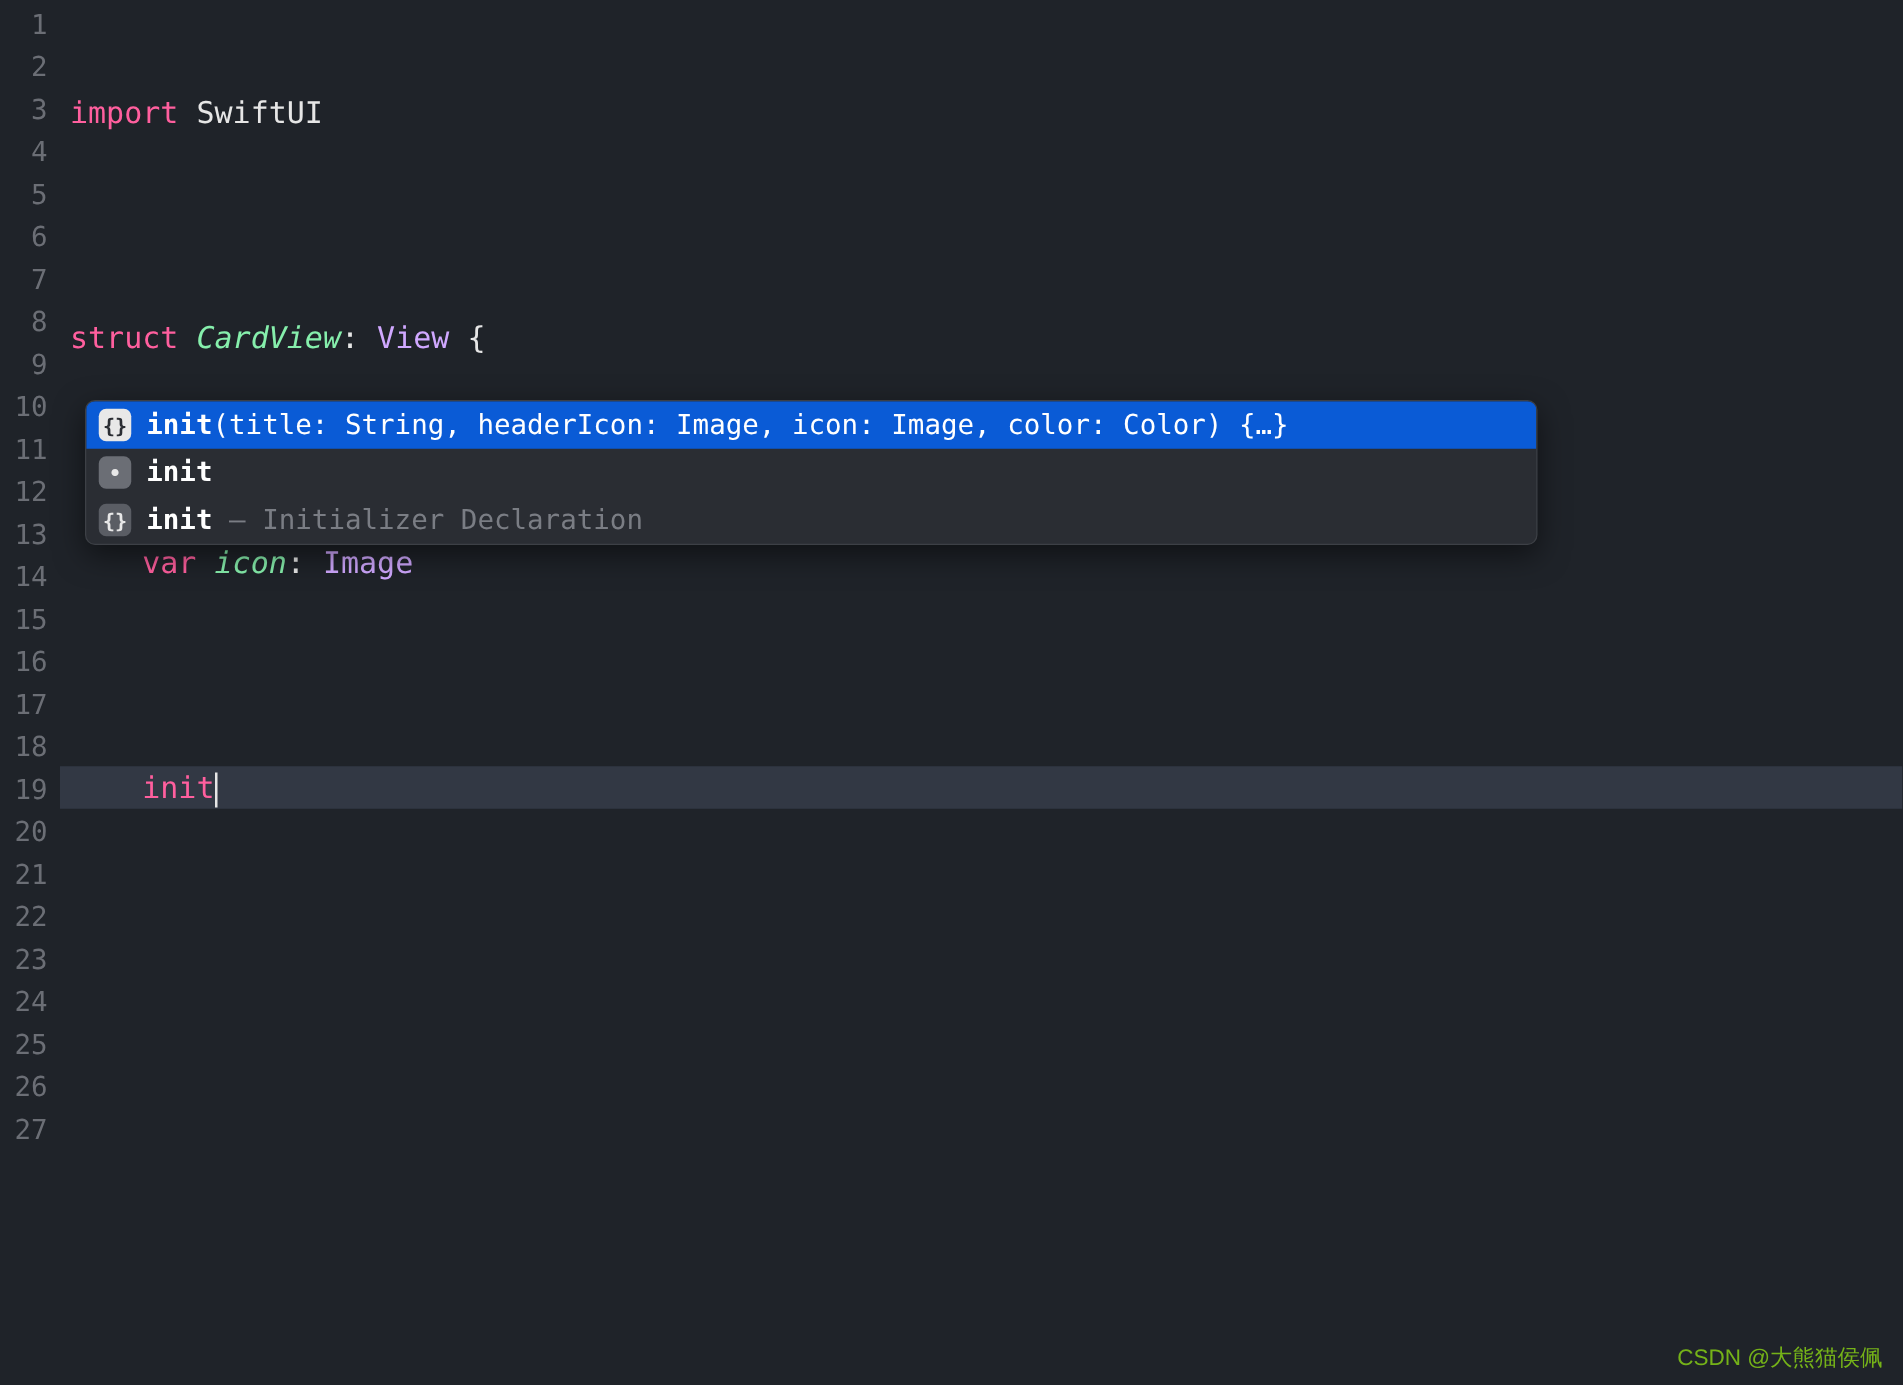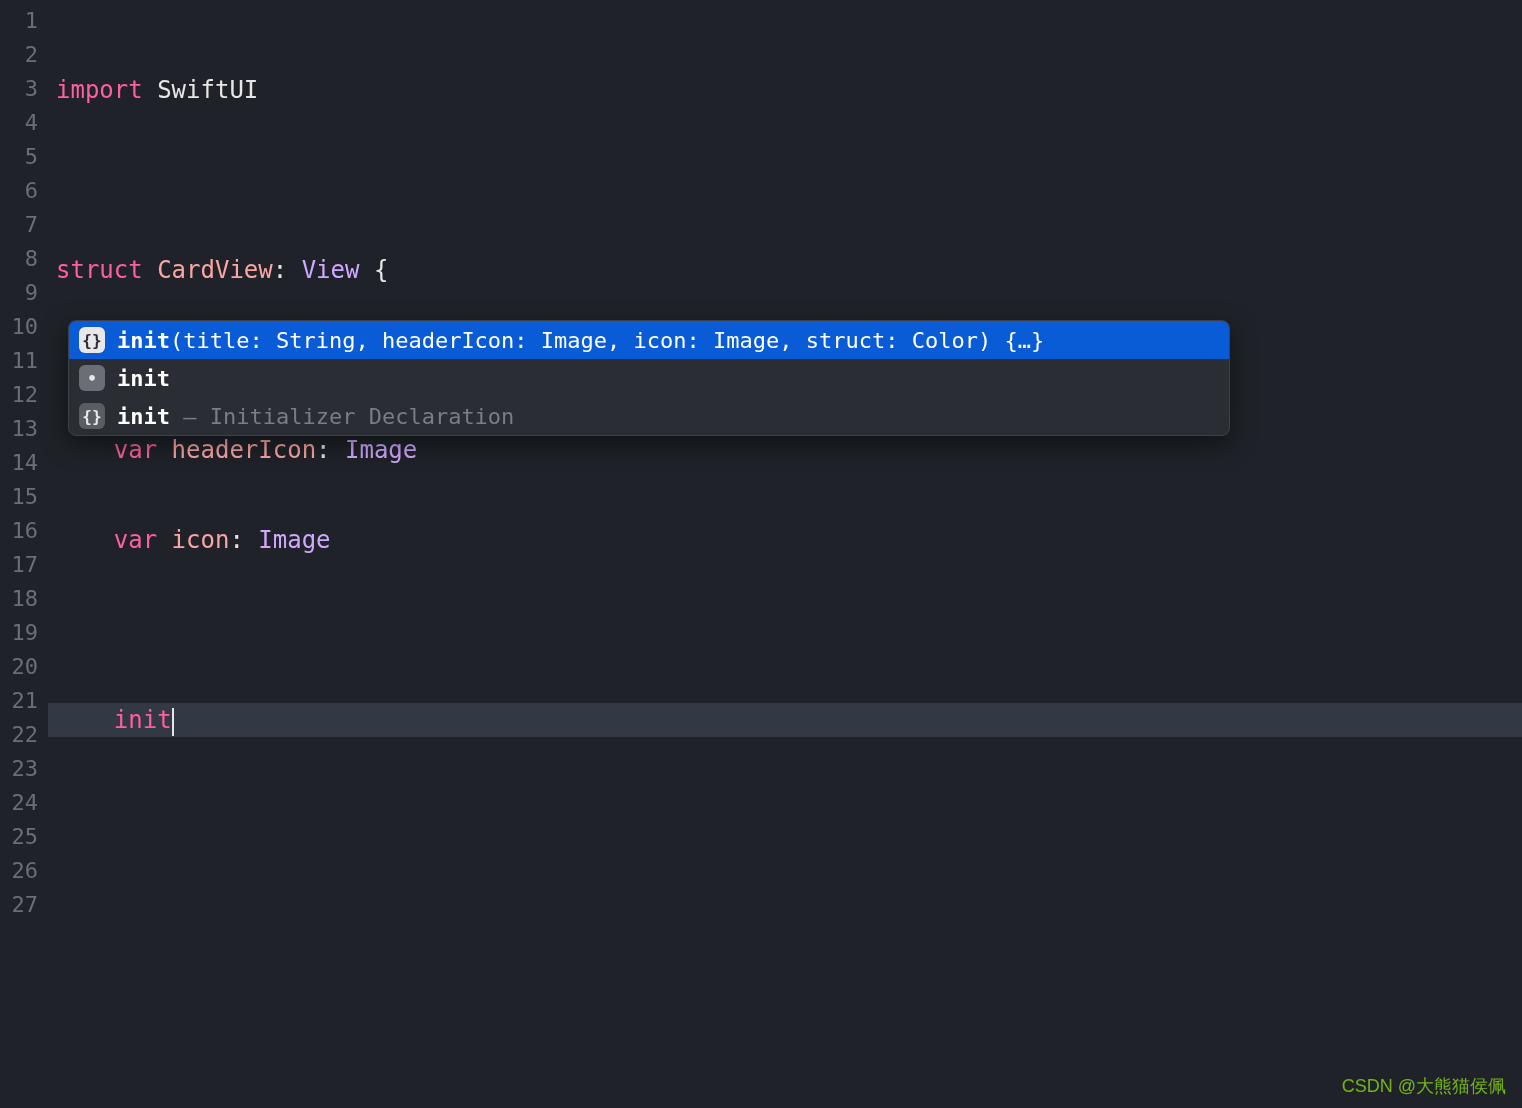--- a/index.html
+++ b/index.html
@@ -41,21 +41,21 @@
 }
 .line.highlight {
   background: #323844;
   margin-left: -8px;
   padding-left: 8px;
 }
 .kw-pink { color: #ff5f9e; font-weight: 500; }
 .kw-struct { color: #ff5f9e; font-weight: 500; }
 .kw-var { color: #ff5f9e; font-weight: 500; }
 .type { color: #d0a8ff; }
-.ident { color: #fca5a5; }
+.ident { color: #86efac; font-style: italic; }
 .protocol { color: #d0a8ff; }
 .plain { color: #e6e6e6; }
 .cursor {
   display: inline-block;
   width: 2px;
   height: 28px;
   background: #e6e6e6;
   vertical-align: text-bottom;
   margin-bottom: -2px;
 }
@@ -158,21 +158,20 @@
     <div>25</div>
     <div>26</div>
     <div>27</div>
   </div>
 
   <div class="code">
     <div class="line"><span class="kw-pink">import</span><span> </span><span class="plain">SwiftUI</span></div>
     <div class="line"></div>
     <div class="line"><span class="kw-struct">struct</span><span> </span><span class="ident">CardView</span><span class="plain">: </span><span class="protocol">View</span><span class="plain"> {</span></div>
     <div class="line"><span>    </span><span class="kw-var">var</span><span> </span><span class="ident">title</span><span class="plain">: </span><span class="type">String</span></div>
-    <div class="line"><span>    </span><span class="kw-var">var</span><span> </span><span class="ident">headerIcon</span><span class="plain">: </span><span class="type">Image</span></div>
     <div class="line"><span>    </span><span class="kw-var">var</span><span> </span><span class="ident">icon</span><span class="plain">: </span><span class="type">Image</span></div>
     <div class="line"></div>
     <div class="line highlight"><span>    </span><span class="kw-pink">init</span><span class="cursor"></span></div>
     <div class="line"></div>
     <div class="line"></div>
     <div class="line"></div>
     
     
     
     
@@ -186,21 +185,21 @@
     
     
     
     
   </div>
 </div>
 
 <div class="autocomplete">
   <div class="ac-item selected">
     <div class="ac-icon ac-icon-braces">{}</div>
-    <div class="ac-text"><span class="bold">init</span><span class="rest">(title: String, headerIcon: Image, icon: Image, struct: Color) {…}</span></div>
+    <div class="ac-text"><span class="bold">init</span><span class="rest">(title: String, headerIcon: Image, icon: Image, color: Color) {…}</span></div>
   </div>
   <div class="ac-item">
     <div class="ac-icon ac-icon-dot">•</div>
     <div class="ac-text"><span class="bold">init</span><span class="rest-dim"></span></div>
   </div>
   <div class="ac-item">
     <div class="ac-icon ac-icon-braces-dark">{}</div>
     <div class="ac-text"><span class="bold">init</span><span class="dash"> – Initializer Declaration</span></div>
   </div>
 </div>

